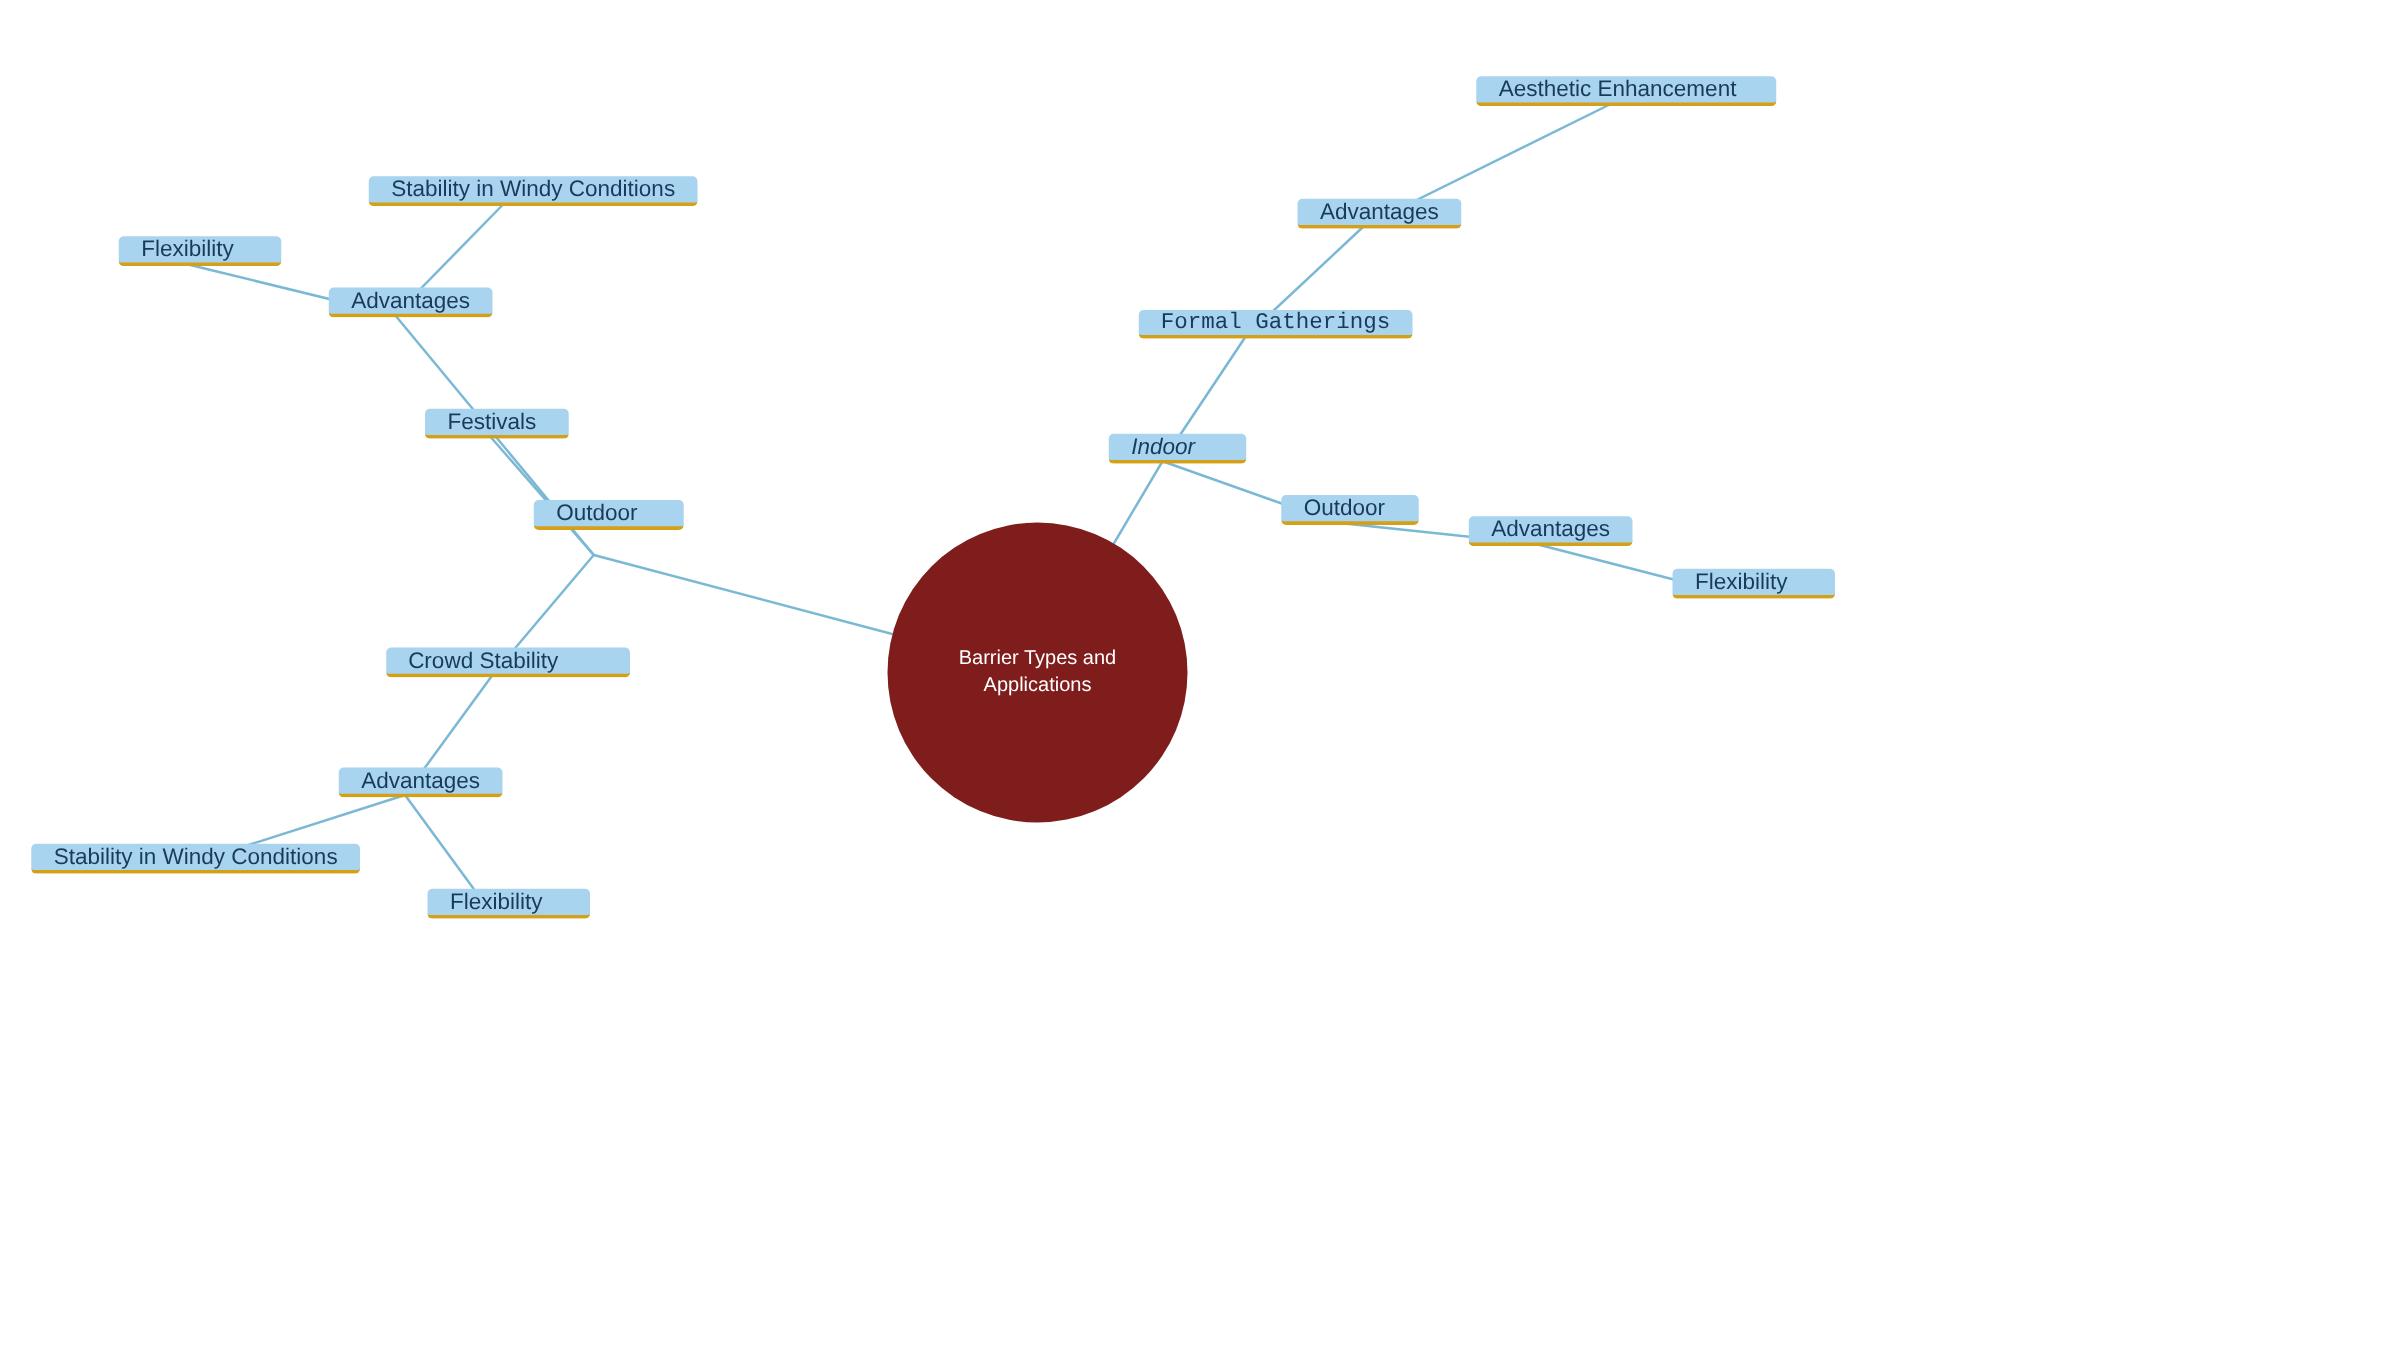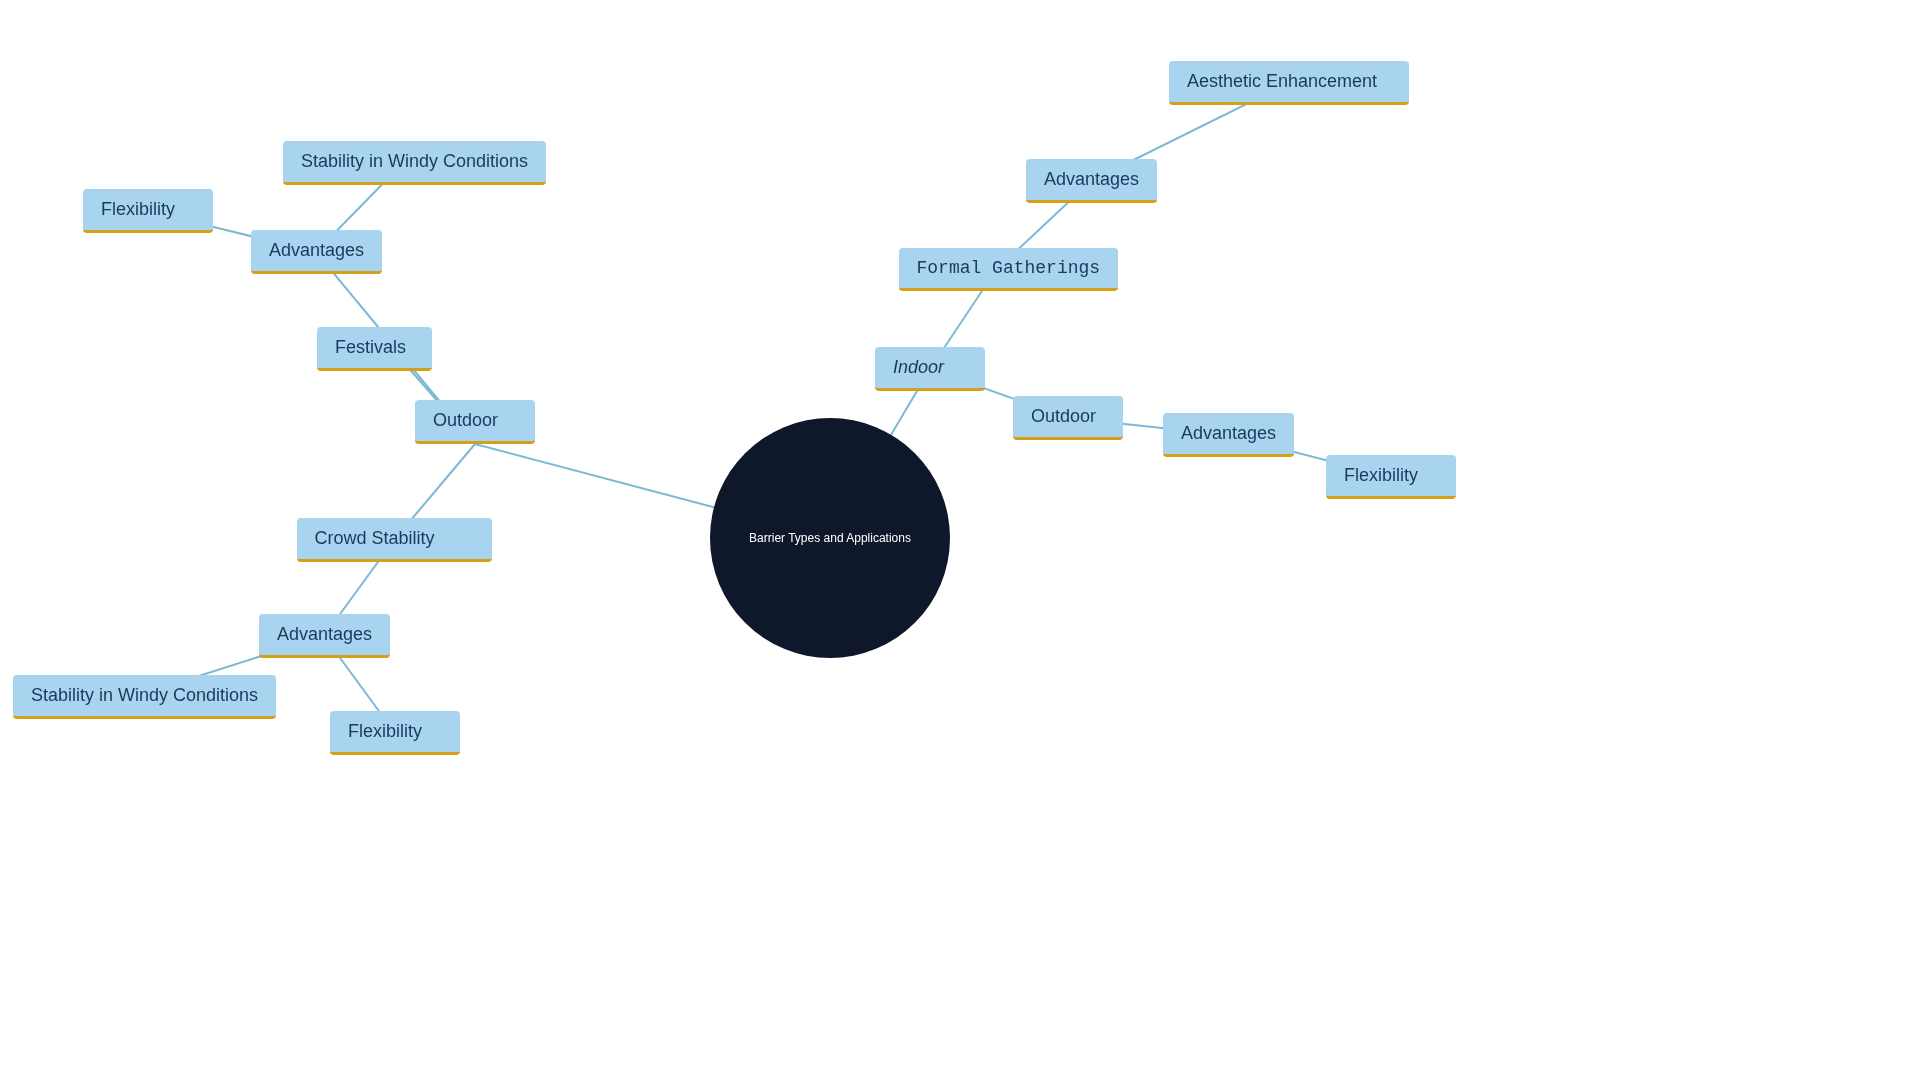--- a/index.html
+++ b/index.html
@@ -16,38 +16,39 @@
       top: 0; left: 0;
       width: 1920px;
       height: 1080px;
       pointer-events: none;
     }
     .node {
       position: absolute;
       background: #a8d4f0;
       border-bottom: 3px solid #d4a017;
       border-radius: 4px;
-      padding: 10px 18px;
+      padding: 0 18px;
       font-size: 18px;
       color: #1a3a5c;
       white-space: nowrap;
       font-weight: 400;
+      margin-left: 12px;
     }
     .center-node {
       position: absolute;
       width: 240px;
       height: 240px;
-      background: #0f172a;
+      background: #7f1d1d;
       border-radius: 50%;
       display: flex;
       align-items: center;
       justify-content: center;
       text-align: center;
       color: #ffffff;
-      font-size: 12px;
+      font-size: 16px;
       font-weight: 400;
       line-height: 1.4;
       padding: 20px;
     }
   </style>
 </head>
 <body>
 
 <svg id="connections">
     <line x1="830" y1="538" x2="475" y2="444" stroke="#7bb8d4" stroke-width="2"></line>
@@ -68,21 +69,21 @@
     <line x1="1228" y1="435" x2="1391" y2="477" stroke="#7bb8d4" stroke-width="2"></line>
   </svg>
 
 <div id="center-node" class="center-node" style="left: 710px; top: 418px;">
   <span>Barrier Types and Applications</span>
 </div>
 
 <div id="nodes-container">
     <div class="node" style="left: 415px; top: 400px; min-width: 120px;">Outdoor</div>
     <div class="node" style="left: 251px; top: 230px; min-width: 130px;">Advantages</div>
-    <div class="node" style="left: 317px; top: 327px; min-width: 115px;">Festivals</div>
+    <div class="node" style="left: 328px; top: 327px; min-width: 115px;">Festivals</div>
     <div class="node" style="left: 296.5px; top: 518px; min-width: 195px;">Crowd Stability</div>
     <div class="node" style="left: 283px; top: 141px; min-width: 240px;">Stability in Windy Conditions</div>
     <div class="node" style="left: 83px; top: 189px; min-width: 130px;">Flexibility</div>
     <div class="node" style="left: 259px; top: 614px; min-width: 130px;">Advantages</div>
     <div class="node" style="left: 13px; top: 675px; min-width: 240px;">Stability in Windy Conditions</div>
     <div class="node" style="left: 330px; top: 711px; min-width: 130px;">Flexibility</div>
     <div class="node" style="left: 875px; top: 347px; min-width: 110px; font-style: italic;">Indoor</div>
     <div class="node" style="left: 898.5px; top: 248px; min-width: 195px; font-family: Liberation Mono, monospace;">Formal Gatherings</div>
     <div class="node" style="left: 1013px; top: 396px; min-width: 110px;">Outdoor</div>
     <div class="node" style="left: 1026px; top: 159px; min-width: 130px;">Advantages</div>

